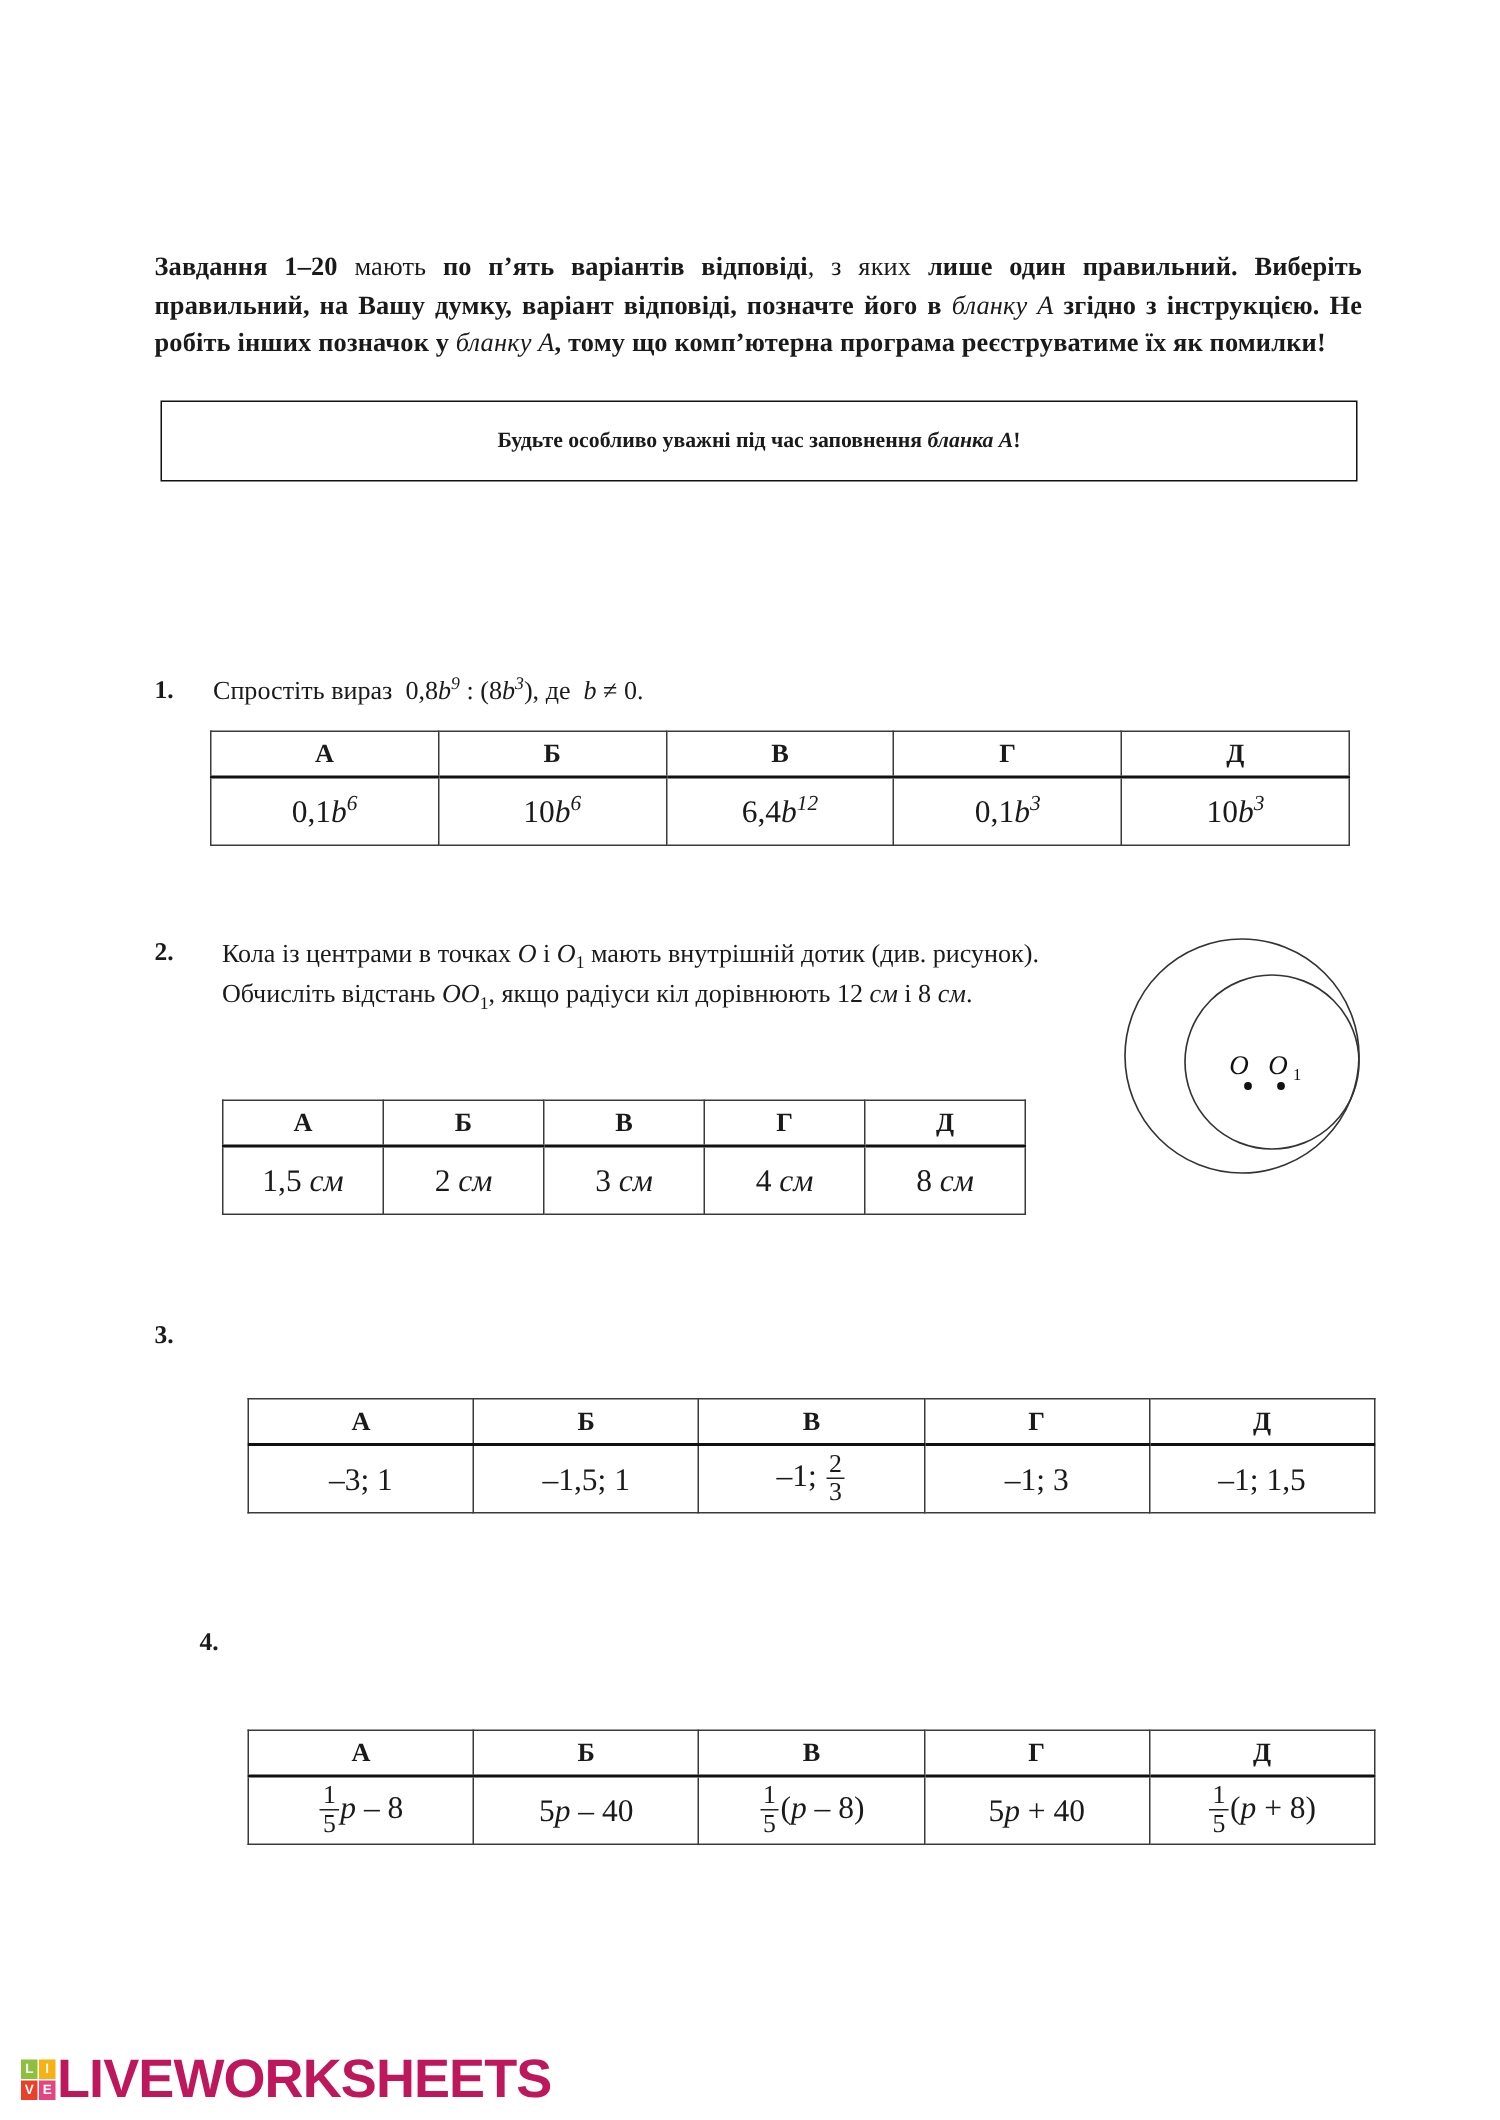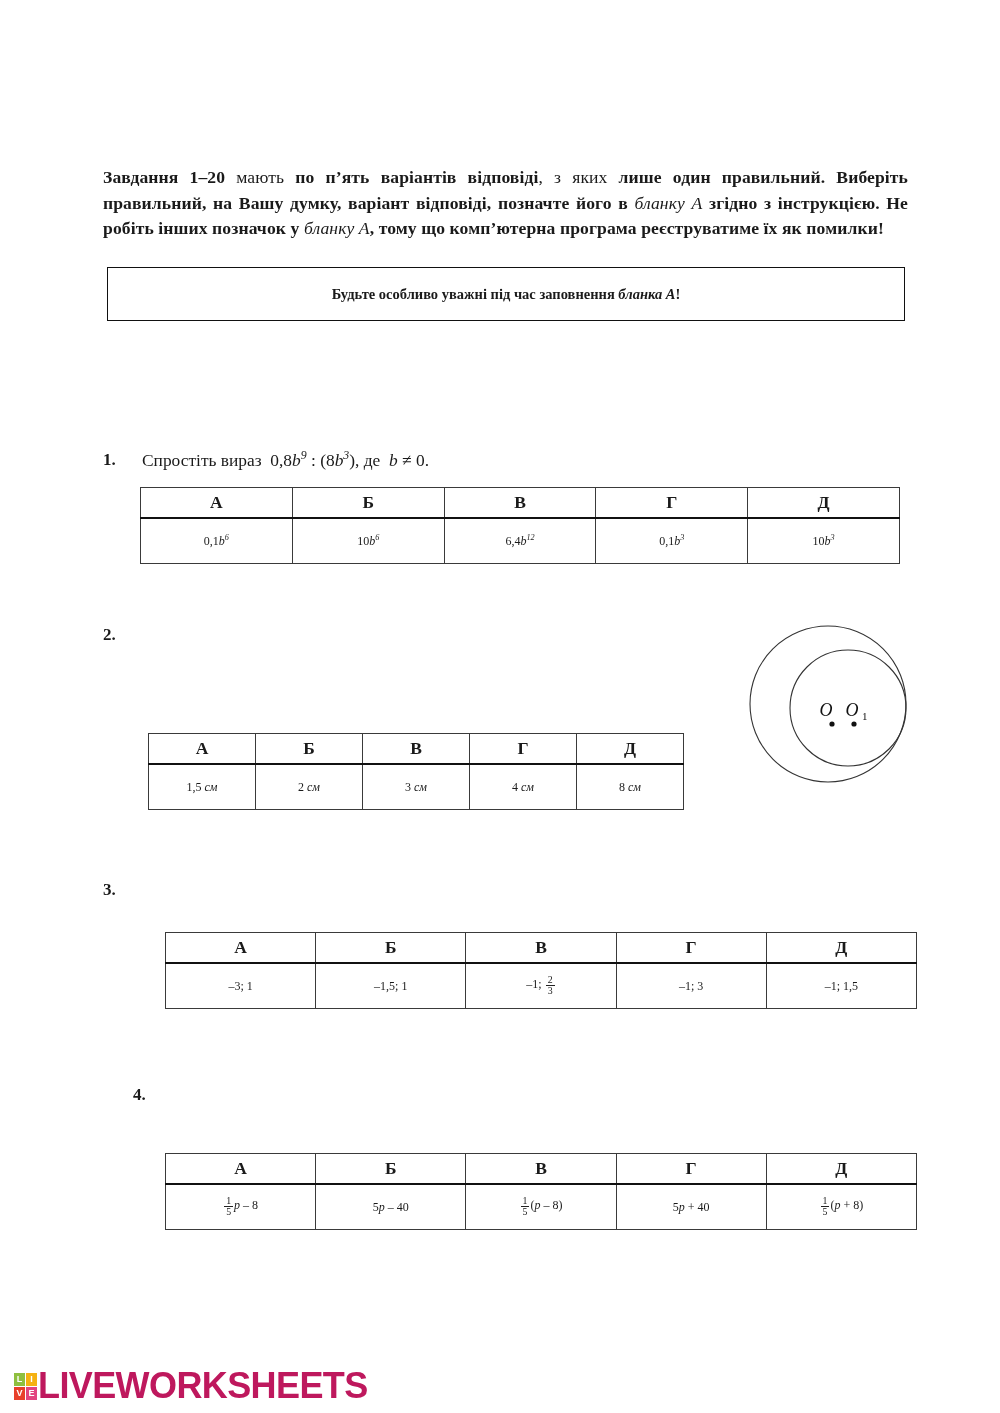--- a/index.html
+++ b/index.html
@@ -88,21 +88,21 @@
     padding: 0;
   }
   table.opts th {
     font-weight: bold;
     height: 29px;
     border-bottom: 2px solid #111;
     font-size: 17.5px;
   }
   table.opts td {
     height: 44px;
-    font-size: 12px;
+    font-size: 21px;
   }
   table.opts td .v { font-style: italic; }
   table.opts td .unit { font-style: italic; }
 
   
   .frac {
     display: inline-block;
     vertical-align: middle;
     text-align: center;
     font-size: 0.82em;
@@ -189,20 +189,21 @@
           <td>0,1<span class="v">b</span><sup>6</sup></td>
           <td>10<span class="v">b</span><sup>6</sup></td>
           <td>6,4<span class="v">b</span><sup>12</sup></td>
           <td>0,1<span class="v">b</span><sup>3</sup></td>
           <td>10<span class="v">b</span><sup>3</sup></td>
         </tr>
       </tbody>
   </table>
 
   <div class="q-num" style="left:103px; top:625px;">2.</div>
+  <div class="q-text" style="left:148px; top:622px; width:560px;" id="q2text">Кола із центрами в точках <span class="v">O</span> і <span class="v">O</span><sub>1</sub> мають внутрішній дотик (див. рисунок). Обчисліть відстань <span class="v">OO</span><sub>1</sub>, якщо радіуси кіл дорівнюють 12 <i>см</i> і 8 <i>см</i>.</div>
 
   <div class="figure-circles">
     <svg width="172" height="172" viewBox="0 0 172 172">
       <circle cx="80" cy="86" r="78" fill="none" stroke="#333" stroke-width="1.1"></circle>
       <circle cx="100" cy="90" r="58" fill="none" stroke="#333" stroke-width="1.1"></circle>
       <circle cx="84" cy="106" r="2.6" fill="#111"></circle>
       <circle cx="106" cy="106" r="2.6" fill="#111"></circle>
       <text x="78" y="98" font-family="Liberation Serif, serif" font-size="18" font-style="italic" fill="#111" text-anchor="middle">O</text>
       <text x="104" y="98" font-family="Liberation Serif, serif" font-size="18" font-style="italic" fill="#111" text-anchor="middle">O</text>
       <text x="114" y="102" font-family="Liberation Serif, serif" font-size="11" fill="#111">1</text>

